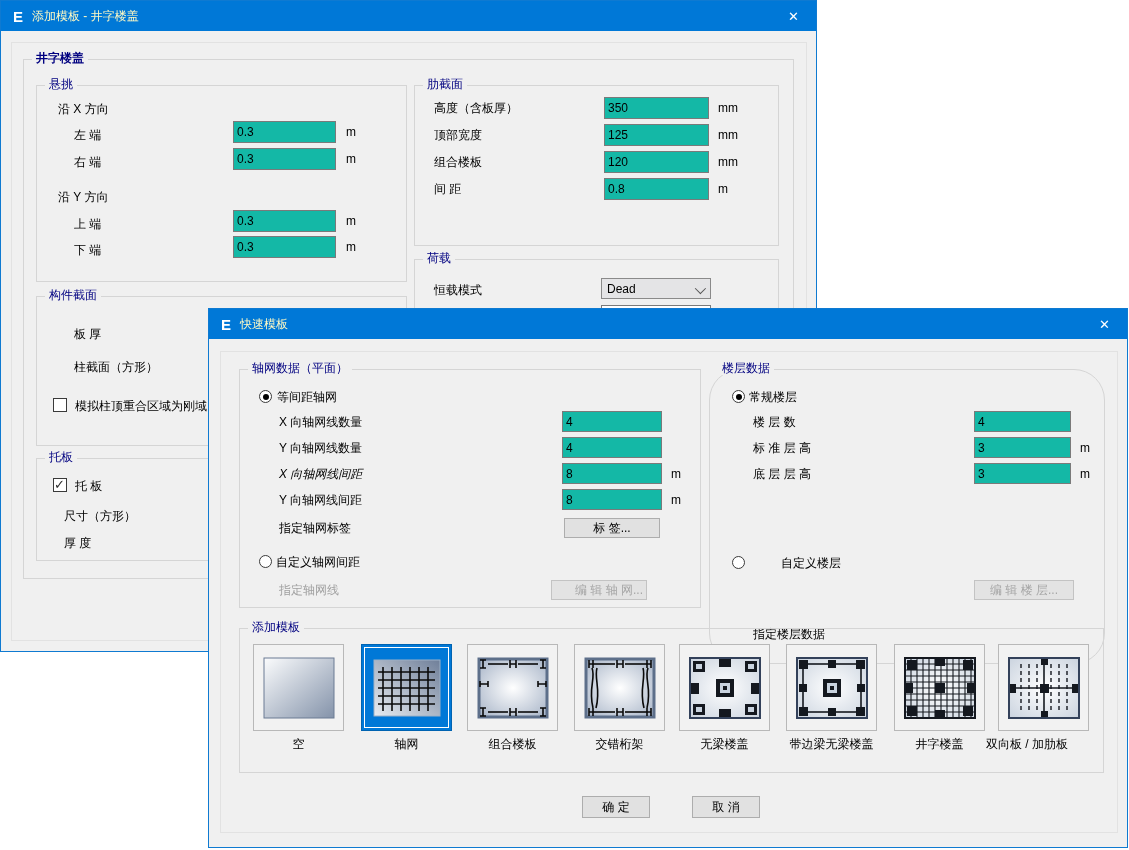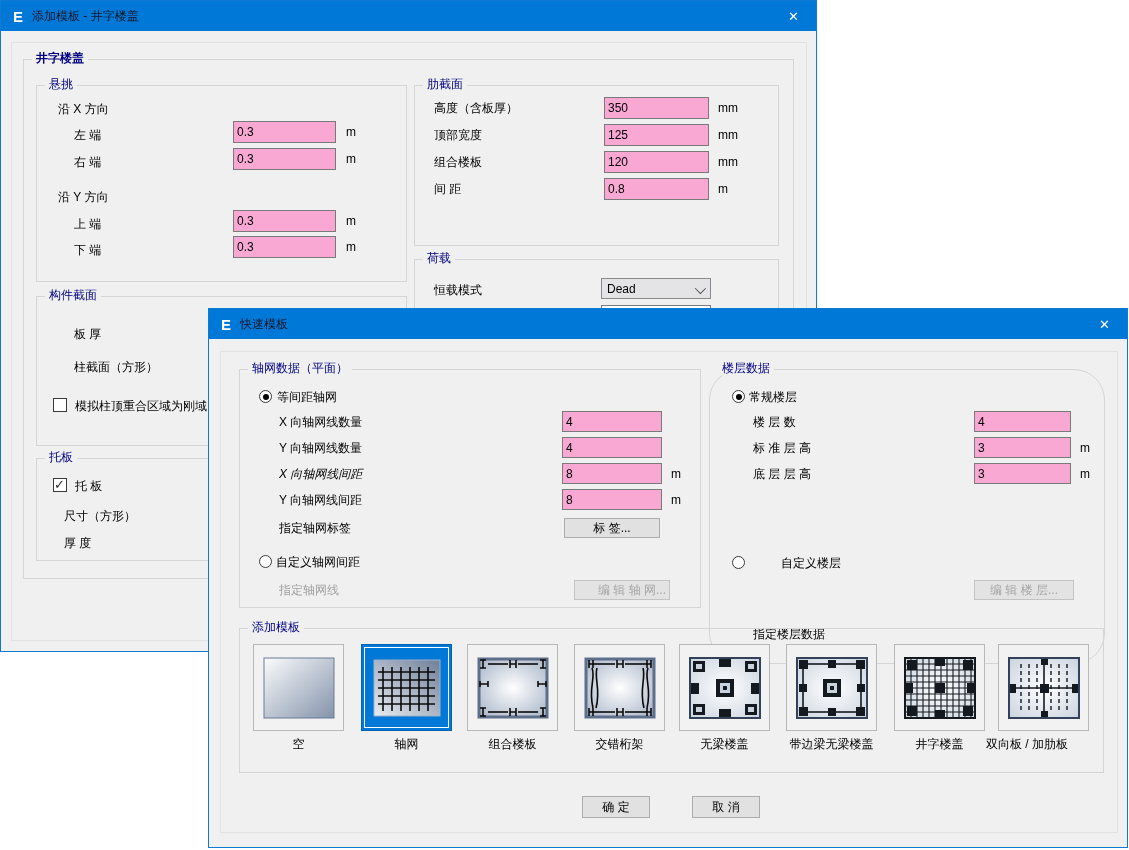--- a/index.html
+++ b/index.html
@@ -1,28 +1,28 @@
 <!DOCTYPE html>
 <html><head>
 <meta charset="utf-8">
 <style>
   html,body{margin:0;padding:0;background:#ffffff;width:1129px;height:850px;overflow:hidden;
     font-family:"Liberation Sans","DejaVu Sans",sans-serif;font-size:12px;color:#000;}
   .win{position:absolute;background:#f0f0f0;border:1px solid #0f7ad1;box-sizing:border-box;}
   .titlebar{position:absolute;left:0;top:0;right:0;height:30px;background:#0078d7;display:flex;align-items:center;}
   .applogo{color:#fff;font-weight:700;font-size:15px;margin-left:12px;letter-spacing:0;}
-  .wintitle{color:#0f172a;font-size:12px;margin-left:9px;}
+  .wintitle{color:#fef9c3;font-size:12px;margin-left:9px;}
   .closebtn{position:absolute;right:0;top:0;width:45px;height:30px;display:flex;align-items:center;justify-content:center;color:#fff;font-size:13px;cursor:pointer;}
   .panel{position:absolute;border:1px solid #e2e2e2;box-sizing:border-box;}
   .grp{position:absolute;border:1px solid #d5d5d5;box-sizing:border-box;}
   .grp-cap{position:absolute;top:-9px;left:8px;background:#f0f0f0;padding:0 4px;color:#000080;line-height:14px;white-space:nowrap;}
   .grp-cap.bold{font-weight:700;}
   .lbl{position:absolute;white-space:nowrap;line-height:15px;}
   .lbl.dis{color:#a0a0a0;}
-  .inp{position:absolute;box-sizing:border-box;background:#f9a8d4;border:1px solid #7a7a7a;font-family:"Liberation Sans","DejaVu Sans",sans-serif;font-size:12px;padding:0 3px;color:#000;}
+  .inp{position:absolute;box-sizing:border-box;background:#14b8a6;border:1px solid #7a7a7a;font-family:"Liberation Sans","DejaVu Sans",sans-serif;font-size:12px;padding:0 3px;color:#000;}
   .unit{position:absolute;white-space:nowrap;}
   .btn{position:absolute;box-sizing:border-box;background:#e1e1e1;border:1px solid #adadad;display:flex;align-items:center;justify-content:center;font-size:12px;cursor:pointer;white-space:nowrap;}
   .btn.dis{background:#e3e3e3;border-color:#c3c3c3;color:#a6a6a6;cursor:default;}
   .combo{position:absolute;box-sizing:border-box;background:#e4e4e6;border:1px solid #8a8a8a;display:flex;align-items:center;padding-left:5px;}
   .combo .chev{position:absolute;right:7px;top:7px;width:7px;height:7px;border-right:1.5px solid #555;border-bottom:1.5px solid #555;transform:rotate(45deg) translateY(-2px);}
   .radio{position:absolute;width:13px;height:13px;border:1px solid #3a3a3a;border-radius:50%;background:#fff;box-sizing:border-box;}
   .radio.sel::after{content:"";position:absolute;left:2.5px;top:2.5px;width:6px;height:6px;border-radius:50%;background:#000;}
   .checkbox{position:absolute;width:14px;height:14px;border:1px solid #3a3a3a;background:#fff;box-sizing:border-box;}
   .checkbox.checked::after{content:"\2713";position:absolute;left:0px;top:-2px;font-size:13px;font-weight:700;color:#2b2b2b;}
   .tilewrap{position:absolute;width:91px;}
@@ -150,21 +150,21 @@
   <input class="inp" style="left: 353px; top: 154px; width: 100px; height: 21px;" value="8">
   <span class="unit" style="left:462px;top:158px;">m</span>
   <span class="lbl" style="left:70px;top:184px;">Y 向轴网线间距</span>
   <input class="inp" style="left: 353px; top: 180px; width: 100px; height: 21px;" value="8">
   <span class="unit" style="left:462px;top:184px;">m</span>
   <span class="lbl" style="left:70px;top:212px;">指定轴网标签</span>
   <div class="btn" style="left:355px;top:209px;width:96px;height:20px;">标 签...</div>
   <span class="radio" style="left:50px;top:246px;"></span>
   <span class="lbl" style="left:67px;top:246px;">自定义轴网间距</span>
   <span class="lbl dis" style="left:70px;top:274px;">指定轴网线</span>
-  <div class="btn dis" style="left:365px;top:271px;width:96px;height:20px;padding-left:20px;">编 辑 轴 网...</div>
+  <div class="btn dis" style="left:342px;top:271px;width:96px;height:20px;padding-left:20px;">编 辑 轴 网...</div>
 
   <div class="grp" style="left:500px;top:60px;width:396px;height:295px;border-radius:31px;">
     <span class="grp-cap">楼层数据</span>
   </div>
   <span class="radio sel" style="left:523px;top:81px;"></span>
   <span class="lbl" style="left:540px;top:81px;">常规楼层</span>
   <span class="lbl" style="left:544px;top:106px;">楼 层 数</span>
   <input class="inp" style="left: 765px; top: 102px; width: 97px; height: 21px;" value="4">
   <span class="lbl" style="left:544px;top:132px;">标 准 层 高</span>
   <input class="inp" style="left: 765px; top: 128px; width: 97px; height: 21px;" value="3">

